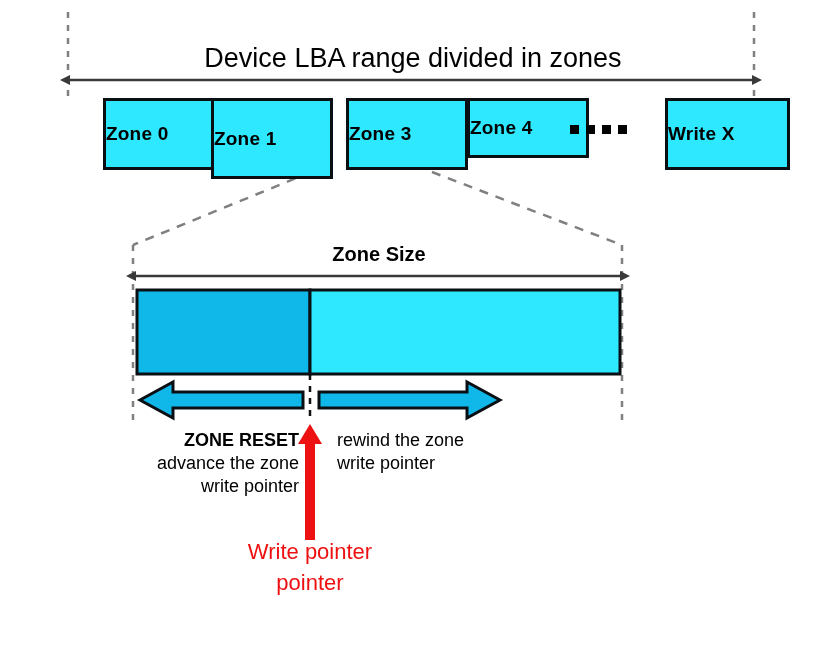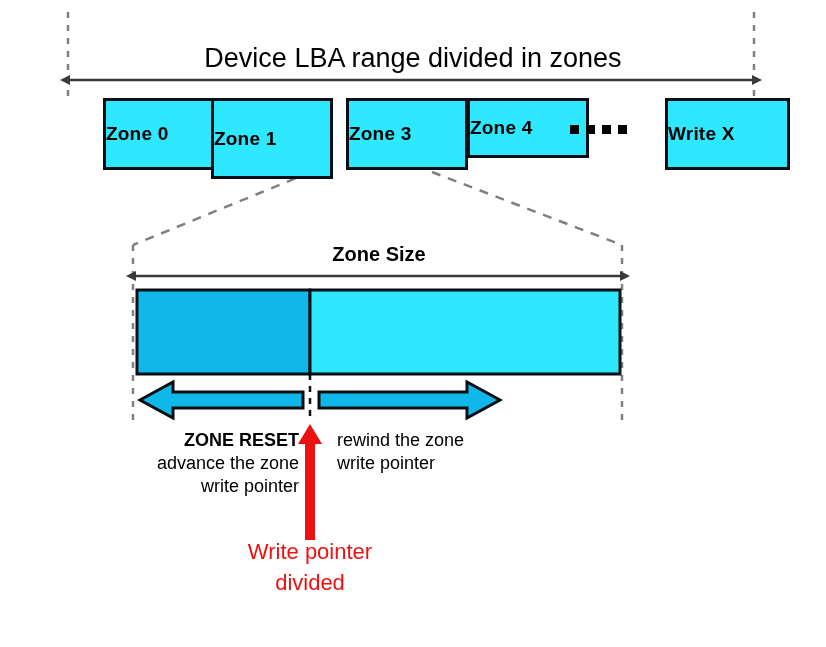--- a/index.html
+++ b/index.html
@@ -181,16 +181,16 @@
     <div>write pointer</div>
   </div>
 
   <div class="caption-block" id="cap-write">
     <div>rewind the zone</div>
     <div>write pointer</div>
   </div>
 
   <div id="wp-label">
     <div>Write pointer</div>
-    <div>divided</div>
+    <div>pointer</div>
   </div>
 
 </div>
 
 </body></html>

